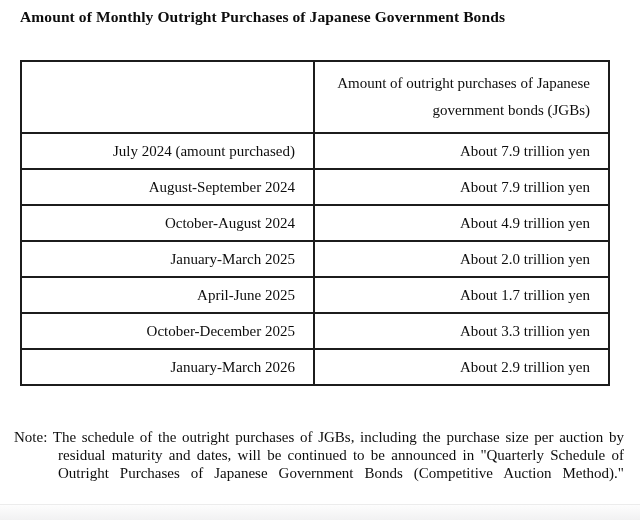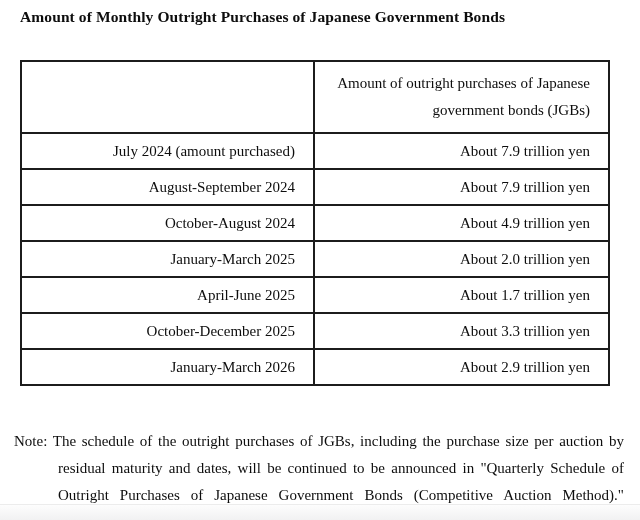--- a/index.html
+++ b/index.html
@@ -43,21 +43,21 @@
   table.jgb-table td.col-period { width: 293px; border-radius: 7px; }
   table.jgb-table td.col-amount { width: 295px; }
   table.jgb-table tr.header-row td { height: 61px; }
   table.jgb-table tr.data-row td { height: 36px; padding-top: 0; padding-bottom: 0; }
 
   .note-block {
     position: absolute;
     left: 14px; top: 428px;
     width: 610px;
     font-size: 15px;
-    line-height: 27px;
+    line-height: 18px;
     text-align: justify;
     text-align-last: justify;
     color: #0d0d0d;
     padding-left: 44px;
     text-indent: -44px;
   }
   .note-label { display: inline; }
 
   .bottom-strip {
     position: absolute;

